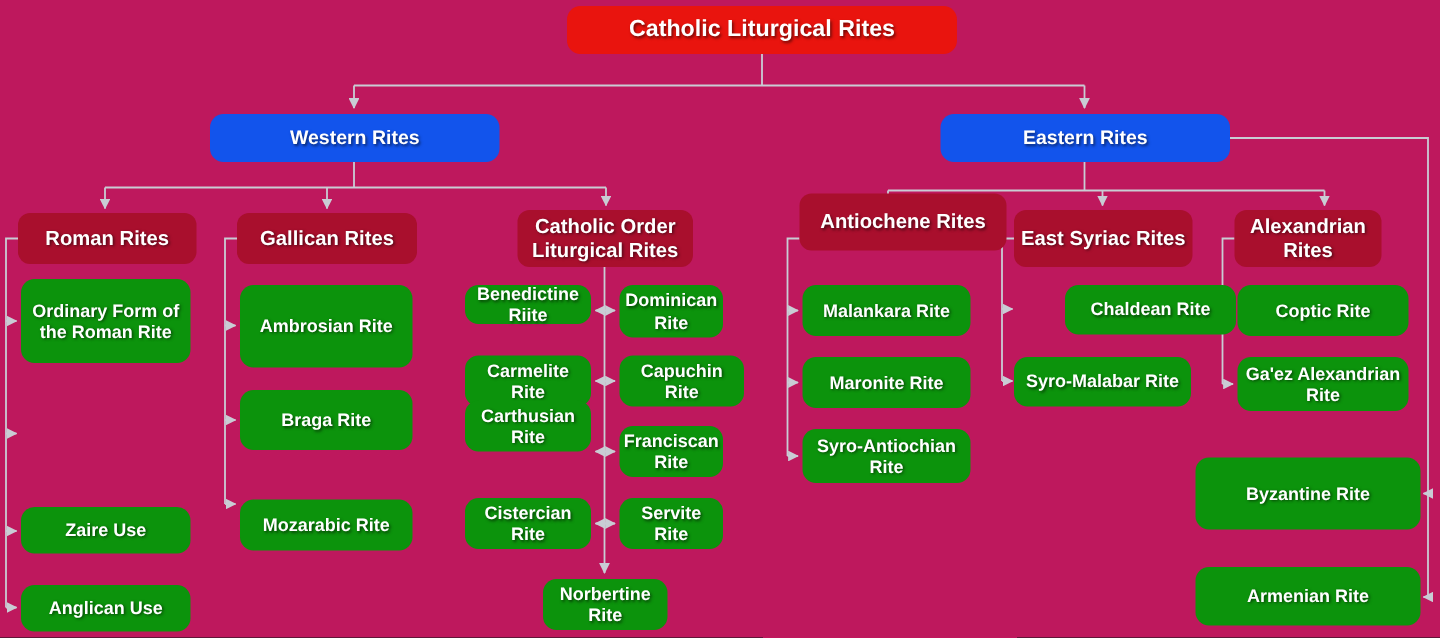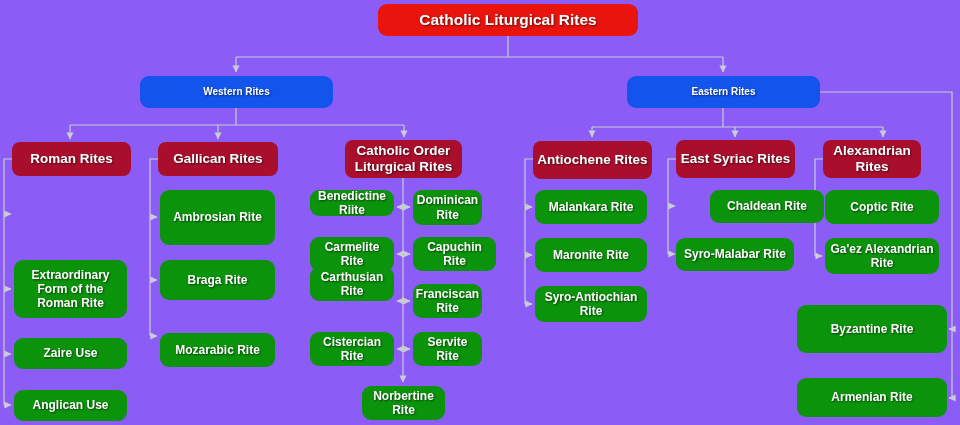--- a/index.html
+++ b/index.html
@@ -1,28 +1,28 @@
 <!DOCTYPE html>
 <html><head>
 <meta charset="utf-8">
 <style>
   html,body{margin:0;padding:0;background:#17161d;}
   .stage{
-    position:relative;width:960px;height:425px;background:#8b5cf6;overflow:hidden;
+    position:relative;width:960px;height:425px;background:#be185d;overflow:hidden;
     font-family:"Liberation Sans",sans-serif;
   }
   .wires{position:absolute;left:0;top:0;width:960px;height:425px;z-index:1;}
   .node{
     position:absolute;z-index:2;display:flex;align-items:center;justify-content:center;
     text-align:center;color:#ffffff;font-weight:bold;box-sizing:border-box;
     border-radius:8px;line-height:1.18;padding:2px 3px;
     text-shadow:1px 1px 2px rgba(0,0,0,.55);
   }
   .root{background:#e9140e;font-size:15.5px;border-radius:9px;}
-  .branch{background:#1254ec;font-size:10px;border-radius:9px;}
+  .branch{background:#1254ec;font-size:13px;border-radius:9px;}
   .header{background:#a90f2d;font-size:13.5px;}
   .leaf{background:#0c930c;font-size:12px;border-radius:9px;padding:1px 3px;}
 </style>
 </head>
 <body>
 
 <div class="stage">
 
   <svg class="wires" width="960" height="425" viewBox="0 0 960 425">
     <defs>
@@ -85,41 +85,41 @@
       <path d="M815,207 H822" marker-end="url(#ah)"></path>
       <path d="M815,256 H822" marker-end="url(#ah)"></path>
     </g>
   </svg>
 
   <div class="node root" style="left:378px;top:4px;width:260px;height:32px">Catholic Liturgical Rites</div>
   <div class="node branch" style="left:140px;top:76px;width:193px;height:32px">Western Rites</div>
   <div class="node header" style="left:12px;top:142px;width:119px;height:34px">Roman Rites</div>
 
   <div class="node branch" style="left:627px;top:76px;width:193px;height:32px">Eastern Rites</div>
-  <div class="node leaf" style="left:14px;top:260px;width:113px;height:58px">Extraordinary Form of the Roman Rite</div>
+  <div class="node leaf" style="left:14px;top:186px;width:113px;height:56px">Ordinary Form of the Roman Rite</div>
   <div class="node leaf" style="left:14px;top:338px;width:113px;height:31px">Zaire Use</div>
   <div class="node leaf" style="left:14px;top:390px;width:113px;height:31px">Anglican Use</div>
 
   <div class="node header" style="left:158px;top:142px;width:120px;height:34px">Gallican Rites</div>
   <div class="node leaf" style="left:160px;top:190px;width:115px;height:55px">Ambrosian Rite</div>
   <div class="node leaf" style="left:160px;top:260px;width:115px;height:40px">Braga Rite</div>
   <div class="node leaf" style="left:160px;top:333px;width:115px;height:34px">Mozarabic Rite</div>
 
   <div class="node header" style="left:345px;top:140px;width:117px;height:38px">Catholic Order Liturgical Rites</div>
   <div class="node leaf" style="left:310px;top:190px;width:84px;height:26px">Benedictine Riite</div>
   <div class="node leaf" style="left:413px;top:190px;width:69px;height:35px">Dominican Rite</div>
   <div class="node leaf" style="left:310px;top:237px;width:84px;height:34px">Carmelite Rite</div>
   <div class="node leaf" style="left:413px;top:237px;width:83px;height:34px">Capuchin Rite</div>
   <div class="node leaf" style="left:310px;top:267px;width:84px;height:34px">Carthusian Rite</div>
   <div class="node leaf" style="left:413px;top:284px;width:69px;height:34px">Franciscan Rite</div>
   <div class="node leaf" style="left:310px;top:332px;width:84px;height:34px">Cistercian Rite</div>
   <div class="node leaf" style="left:413px;top:332px;width:69px;height:34px">Servite Rite</div>
   <div class="node leaf" style="left:362px;top:386px;width:83px;height:34px">Norbertine Rite</div>
 
-  <div class="node header" style="left:533px;top:141px;width:119px;height:38px">Antiochene Rites</div>
+  <div class="node header" style="left:533px;top:129px;width:138px;height:38px">Antiochene Rites</div>
   <div class="node leaf" style="left:535px;top:190px;width:112px;height:34px">Malankara Rite</div>
   <div class="node leaf" style="left:535px;top:238px;width:112px;height:34px">Maronite Rite</div>
   <div class="node leaf" style="left:535px;top:286px;width:112px;height:36px">Syro-Antiochian Rite</div>
 
   <div class="node header" style="left:676px;top:140px;width:119px;height:38px">East Syriac Rites</div>
   <div class="node leaf" style="left:710px;top:190px;width:114px;height:33px">Chaldean Rite</div>
   <div class="node leaf" style="left:676px;top:238px;width:118px;height:33px">Syro-Malabar Rite</div>
 
   <div class="node header" style="left:823px;top:140px;width:98px;height:38px">Alexandrian Rites</div>
   <div class="node leaf" style="left:825px;top:190px;width:114px;height:34px">Coptic Rite</div>

